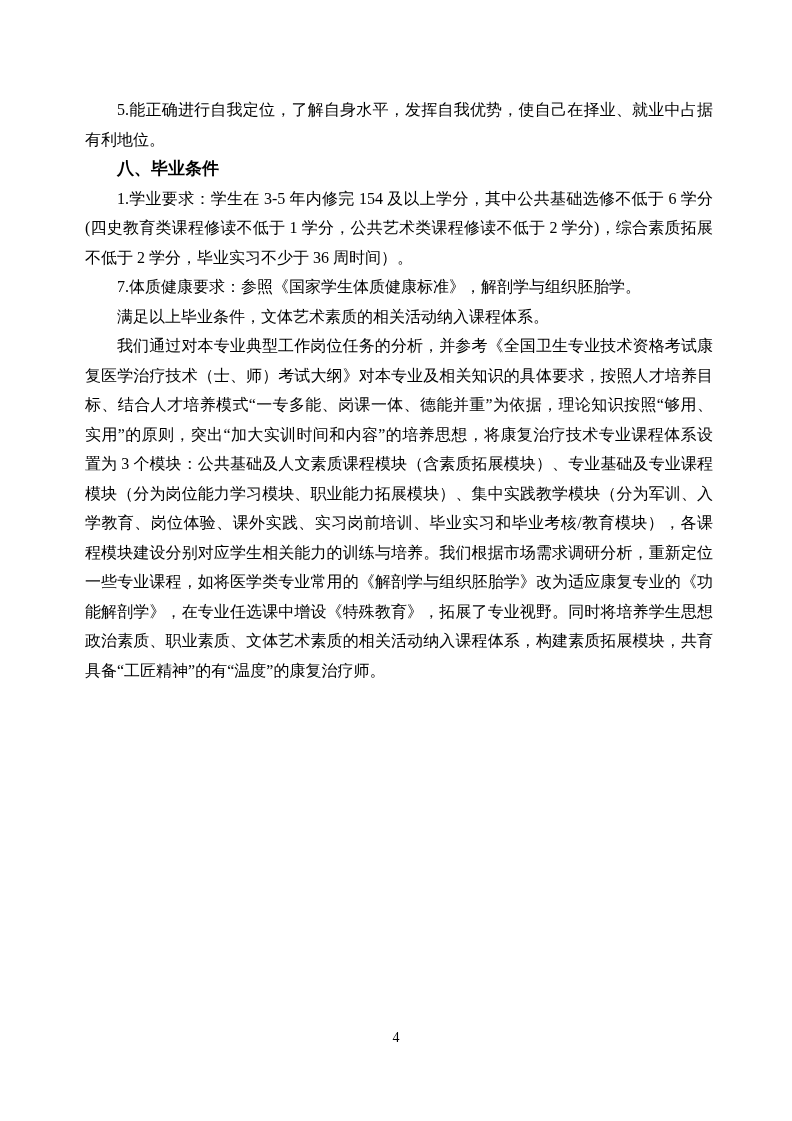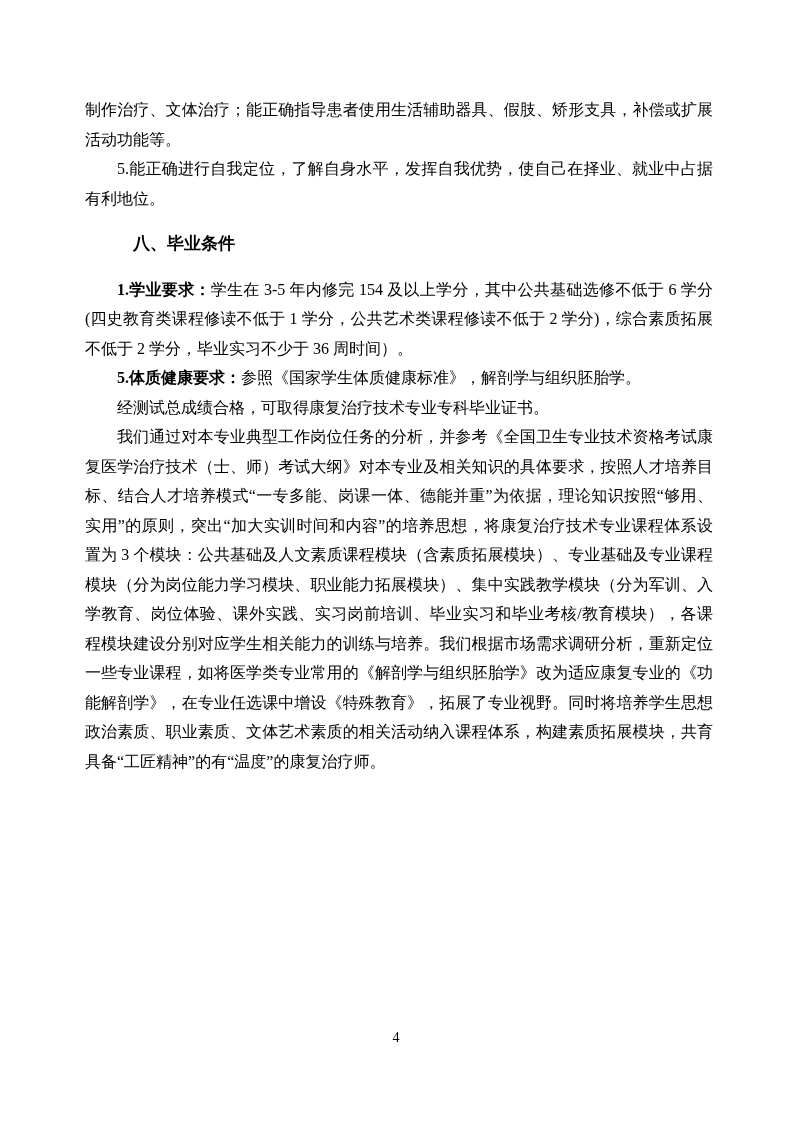--- a/index.html
+++ b/index.html
@@ -26,60 +26,59 @@
     text-align: justify;
   }
   .content p {
     margin: 0;
     text-indent: 32px;
   }
   .content p.no-indent {
     text-indent: 0;
   }
   .heading {
-    margin: 16px;
+    margin: 0;
     font-size: 17px;
     font-weight: bold;
     text-indent: 32px;
     line-height: 29.5px;
   }
   .lead {
-    font-weight: bold;
+    font-weight: normal;
     margin-top: 17px;
   }
   .page-number {
     position: absolute;
     top: 1028px;
     left: 0;
     width: 100%;
     text-align: center;
     font-size: 14px;
     line-height: 20px;
     color: #000000;
   }
 </style>
 </head>
 <body>
 
 <div class="page">
   <div class="content">
 
-    <p class="no-indent">制作治疗、文体治疗；能正确指导患者使用生活辅助器具、假肢、矫形支具，补偿或扩展活动功能等。</p>
 
 
 
     <p>5.能正确进行自我定位，了解自身水平，发挥自我优势，使自己在择业、就业中占据有利地位。</p>
 
     <h2 class="heading">八、毕业条件</h2>
 
     <p><span class="lead">1.学业要求：</span><span>学生在 3-5 年内修完 154 及以上学分，其中公共基础选修不低于 6 学分(四史教育类课程修读不低于 1 学分，公共艺术类课程修读不低于 2 学分)，综合素质拓展不低于 2 学分，毕业实习不少于 36 周时间）。</span></p>
 
-    <p><span class="lead">5.体质健康要求：</span><span>参照《国家学生体质健康标准》，解剖学与组织胚胎学。</span></p>
+    <p><span class="lead">7.体质健康要求：</span><span>参照《国家学生体质健康标准》，解剖学与组织胚胎学。</span></p>
 
-    <p>经测试总成绩合格，可取得康复治疗技术专业专科毕业证书。</p>
+    <p>满足以上毕业条件，文体艺术素质的相关活动纳入课程体系。</p>
 
 
     <p>我们通过对本专业典型工作岗位任务的分析，并参考《全国卫生专业技术资格考试康复医学治疗技术（士、师）考试大纲》对本专业及相关知识的具体要求，按照人才培养目标、结合人才培养模式“一专多能、岗课一体、德能并重”为依据，理论知识按照“够用、实用”的原则，突出“加大实训时间和内容”的培养思想，将康复治疗技术专业课程体系设置为 3 个模块：公共基础及人文素质课程模块（含素质拓展模块）、专业基础及专业课程模块（分为岗位能力学习模块、职业能力拓展模块）、集中实践教学模块（分为军训、入学教育、岗位体验、课外实践、实习岗前培训、毕业实习和毕业考核/教育模块），各课程模块建设分别对应学生相关能力的训练与培养。我们根据市场需求调研分析，重新定位一些专业课程，如将医学类专业常用的《解剖学与组织胚胎学》改为适应康复专业的《功能解剖学》，在专业任选课中增设《特殊教育》，拓展了专业视野。同时将培养学生思想政治素质、职业素质、文体艺术素质的相关活动纳入课程体系，构建素质拓展模块，共育具备“工匠精神”的有“温度”的康复治疗师。</p>
 
   </div>
 
   <div class="page-number">4</div>
 </div>
 
 </body></html>

